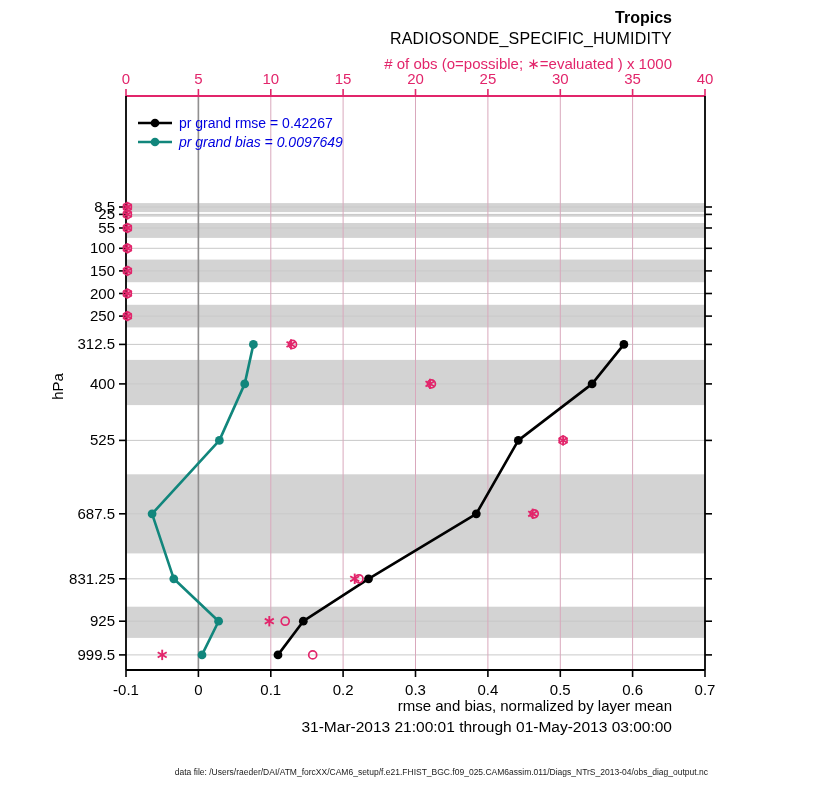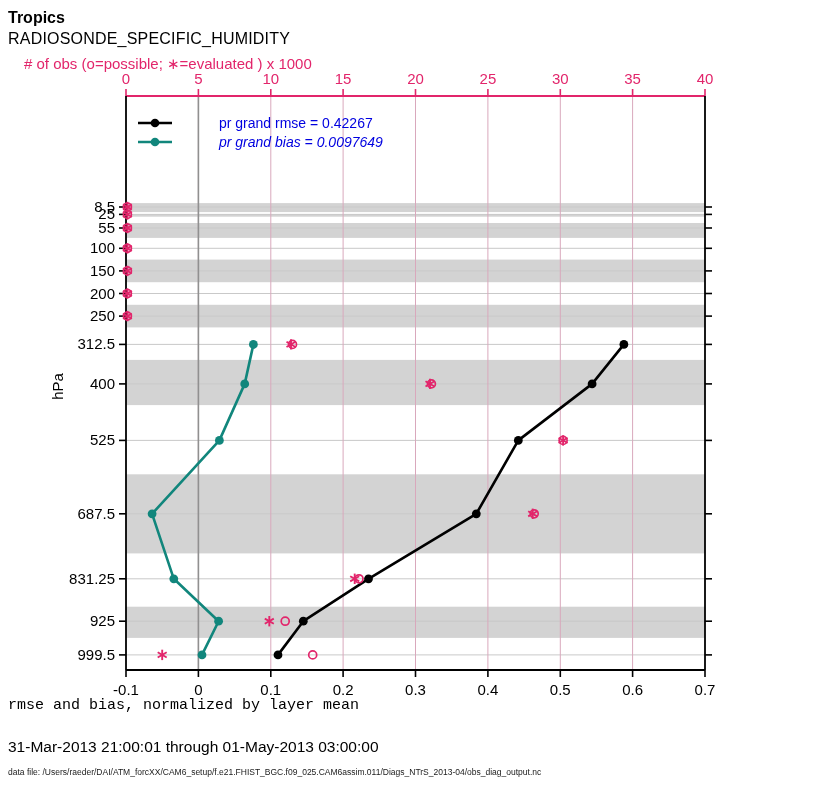--- a/index.html
+++ b/index.html
@@ -1,28 +1,28 @@
 <!DOCTYPE html>
 <html><head>
 <meta charset="utf-8">
 <style>
   html,body{margin:0;padding:0;background:#fff;}
   .fig{position:relative;width:830px;height:800px;background:#fff;overflow:hidden;
        font-family:"Liberation Sans",sans-serif;color:#000;}
-  .centerline{position:absolute;left:8px;width:672px;text-align:left;white-space:nowrap;}
+  .centerline{position:absolute;left:0;width:672px;text-align:right;white-space:nowrap;}
   .t1{top:9px;font-size:16px;font-weight:bold;}
   .t2{top:30px;font-size:16px;font-weight:normal;letter-spacing:0.2px;}
   .t3{top:55px;font-size:15px;}
-  .xlabel{top:697px;font-size:15px;font-family:Liberation Mono, monospace;}
-  .dates{top:718px;font-size:15.5px;margin-top:20px;}
-  .footer{top:767px;font-size:8.5px;color:#1a1a1a;}
+  .xlabel{top:697px;font-size:15px;}
+  .dates{top:718px;font-size:15.5px;}
+  .footer{top:767px;font-size:8.5px;color:#1a1a1a;padding-left:36px;}
   .ylabel{position:absolute;left:44px;top:378px;font-size:15px;transform:rotate(-90deg);
           transform-origin:center;}
   .legend{position:absolute;left:137px;top:113px;font-size:14px;}
-  .legend-row{display:flex;align-items:center;height:19px;gap:40px;}
+  .legend-row{display:flex;align-items:center;height:19px;}
   .legend-row svg{margin-right:6px;display:block;}
   #chartwrap{position:absolute;left:0;top:0;width:830px;height:800px;}
   svg text{font-family:"Liberation Sans",sans-serif;}
 </style>
 </head>
 <body>
 
 <div class="fig">
 
   <div id="chartwrap"><svg width="830" height="800" viewBox="0 0 830 800">
@@ -229,21 +229,21 @@
           <line x1="264.7968" y1="618.6" x2="273.8032" y2="623.8000000000001" stroke="#e2256b" stroke-width="1.9"></line>
           <line x1="264.7968" y1="623.8000000000001" x2="273.8032" y2="618.6" stroke="#e2256b" stroke-width="1.9"></line>
           <line x1="162.2" y1="649.6999999999999" x2="162.2" y2="660.1" stroke="#e2256b" stroke-width="1.9"></line>
           <line x1="157.6968" y1="652.3" x2="166.70319999999998" y2="657.5" stroke="#e2256b" stroke-width="1.9"></line>
           <line x1="157.6968" y1="657.5" x2="166.70319999999998" y2="652.3" stroke="#e2256b" stroke-width="1.9"></line>
         </g>
       </svg></div>
 
   <div class="centerline t1">Tropics</div>
   <div class="centerline t2">RADIOSONDE_SPECIFIC_HUMIDITY</div>
-  <div class="centerline t3" id="obs-title" style="color: rgb(226, 37, 107); margin-left: 16px;"># of obs (o=possible; ∗=evaluated ) x 1000</div>
+  <div class="centerline t3" id="obs-title" style="color: rgb(226, 37, 107);"># of obs (o=possible; ∗=evaluated ) x 1000</div>
 
   <div class="legend">
     <div class="legend-row">
       <svg width="36" height="12">
         <line id="sw-rmse-line" x1="1" y1="6" x2="35" y2="6" stroke-width="2.6" stroke="#000000"></line>
         <circle id="sw-rmse-dot" cx="18" cy="6" r="4.3" fill="#000000"></circle>
       </svg>
       <span id="legend-rmse-text" style="color: rgb(0, 0, 224);">pr grand rmse = 0.42267</span>
     </div>
     <div class="legend-row">

